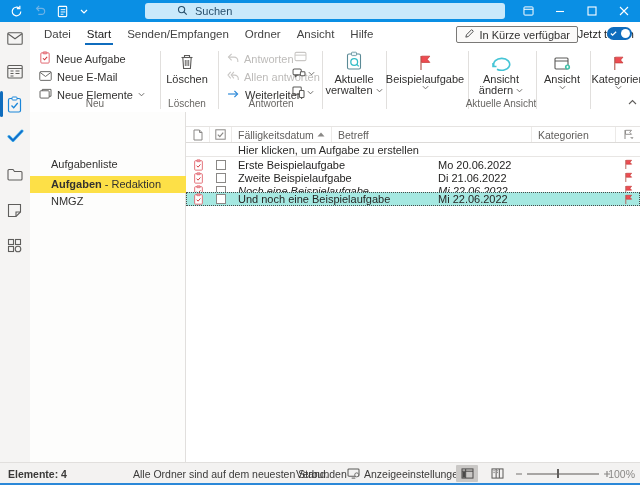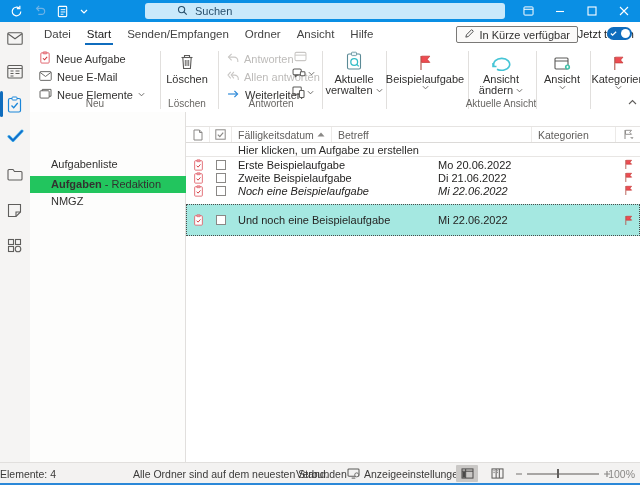--- a/index.html
+++ b/index.html
@@ -44,21 +44,21 @@
 
   
   .rail { position:absolute; top:22px; left:0; width:30px; height:440px; background:#f5f4f3; }
   .rail .ricon { position:absolute; left:7px; width:16px; height:16px; color:#5f5e5c; }
   .rail .active-ind { position:absolute; left:0; width:2.5px; height:26px; background:#0f6cbd; border-radius:2px; }
 
   
   .folderpane { position:absolute; top:112px; left:30px; width:156px; height:350px; background:#fdfdfc; border-right:1px solid #e1dfdd; }
   .fsection { position:absolute; top:24px; left:8px; display:flex; align-items:center; gap:4px; font-size:12.5px; color:#252423; }
   .fitem { position:absolute; left:0; width:156px; height:17px; line-height:17px; padding-left:21px; font-size:11px; color:#323130; }
-  .fitem.selected { background:#22c55e; }
+  .fitem.selected { background:#fde047; }
   .fitem b { font-weight:bold; }
   .pane-collapse { position:absolute; top:116px; left:188px; color:#777; }
 
   
   .listarea { position:absolute; top:112px; left:186px; width:454px; height:350px; background:#fff; }
   .lheader { position:absolute; top:14px; left:0; width:454px; height:17px; border-top:1px solid #e6e4e2; border-bottom:1px solid #dcdad8; display:flex; align-items:center; font-size:10.5px; color:#605e5c; }
   .hc { height:100%; display:flex; align-items:center; border-right:1px solid #eceae8; padding-left:4px; gap:3px; }
   .hc:last-child { border-right:none; }
   .c-icon { width:24px; justify-content:center; padding-left:0; }
   .c-check { width:22px; justify-content:center; padding-left:0; }
@@ -494,21 +494,21 @@
       <span class="tc c-subj">Noch eine Beispielaufgabe</span>
       <span class="tc c-due">Mi 22.06.2022</span>
       <span class="tc c-cat"></span>
       <span class="tc c-flag" style="justify-content:center;">
           <svg width="9" height="11" viewBox="0 0 10 12">
             <path d="M2 1v10" stroke="#b35a50" stroke-width="1"></path>
             <path d="M2.5 1.3h6l-1.9 2.2 1.9 2.2h-6z" fill="#ef4b52" stroke="#c43b38" stroke-width="0.7"></path>
           </svg>
         </span>
     </div>
-    <div class="trow selected" style="top:92px; height:32px;">
+    <div class="trow selected" style="top:80px; height:14px;">
       <span class="tc c-icon" style="justify-content:center;">
           <svg width="11" height="12" viewBox="0 0 12 14">
             <rect x="1.5" y="2" width="9" height="11" rx="1" fill="#fff" stroke="#e05c66" stroke-width="1"></rect>
             <rect x="4" y="0.8" width="4" height="2.4" rx="0.6" fill="#f0949c" stroke="#d95862" stroke-width="0.6"></rect>
             <path d="M3.8 7.8l1.7 1.7 2.8-3.2" stroke="#d13438" stroke-width="1.1" fill="none"></path>
           </svg>
         </span>
       <span class="tc c-check" style="justify-content:center;">
           <span class="cbx"></span>
         </span>
@@ -518,21 +518,21 @@
       <span class="tc c-flag" style="justify-content:center;">
           <svg width="9" height="11" viewBox="0 0 10 12">
             <path d="M2 1v10" stroke="#b35a50" stroke-width="1"></path>
             <path d="M2.5 1.3h6l-1.9 2.2 1.9 2.2h-6z" fill="#ef4b52" stroke="#c43b38" stroke-width="0.7"></path>
           </svg>
         </span>
     </div>
   </div>
 
   <div class="statusbar">
-    <span class="sb" style="left:0;">Elemente: 4</span>
+    <span class="sb" style="left:8px;font-weight:bold;">Elemente: 4</span>
     <span class="sb" style="left:133px;">Alle Ordner sind auf dem neuesten Stand.</span>
     <span class="sb" style="left:296px;">Verbunden</span>
     <span class="sb" style="left:347px;">
       <svg width="13" height="11" viewBox="0 0 14 12">
           <rect x="1" y="1" width="12" height="8" rx="1" fill="none" stroke="#5b5a58" stroke-width="1.1"></rect>
           <path d="M5 11h4" stroke="#5b5a58" stroke-width="1.1"></path>
           <circle cx="10.5" cy="7.5" r="2.2" fill="#f3f2f1" stroke="#5b5a58" stroke-width="0.9"></circle>
         </svg>
       <span>Anzeigeeinstellungen</span>
     </span>

